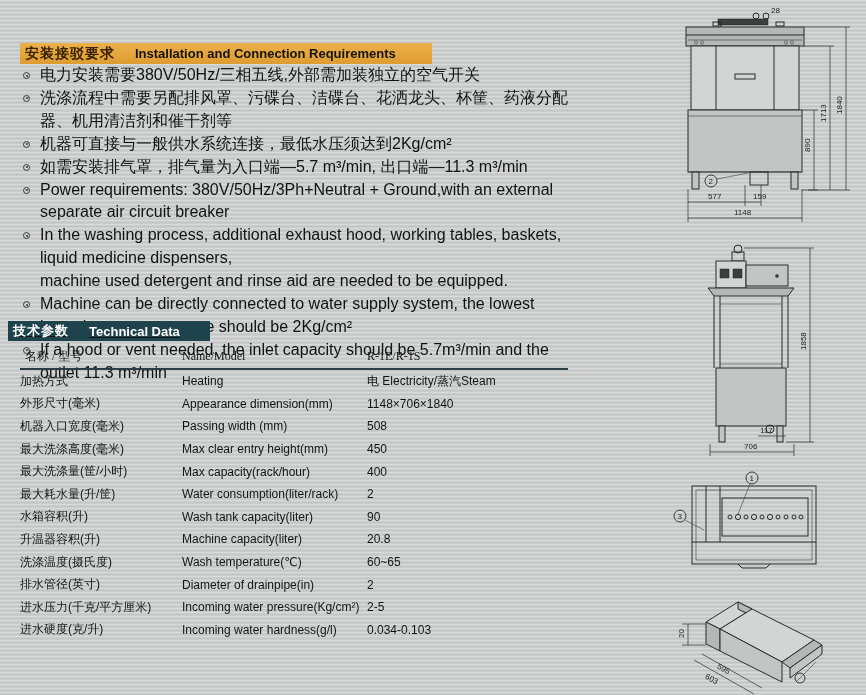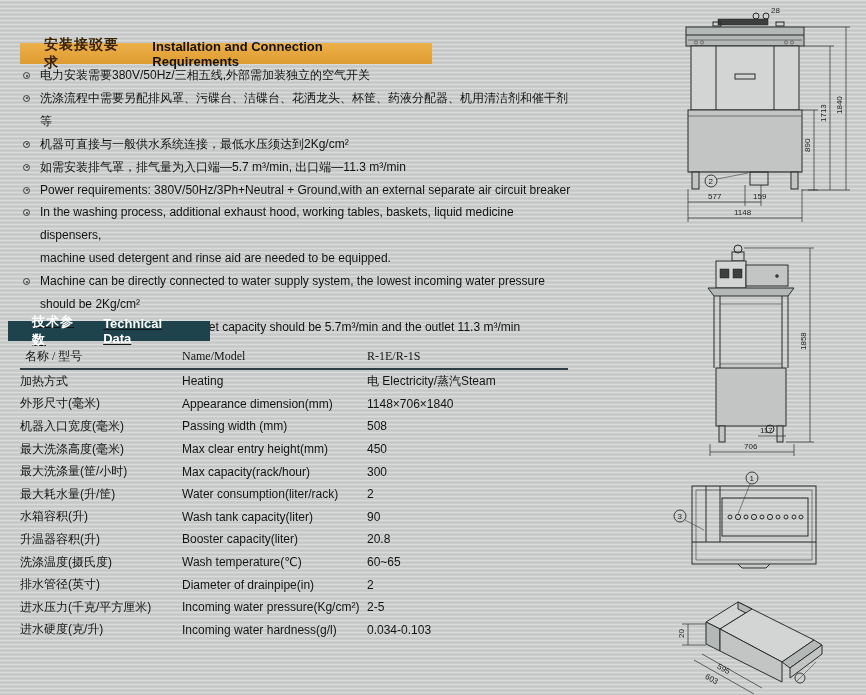--- a/index.html
+++ b/index.html
@@ -10,35 +10,35 @@
     background-color:#c9ccca;
     background-image:repeating-linear-gradient(180deg,
       rgba(255,255,255,.30) 0px, rgba(255,255,255,.30) 1px,
       rgba(110,116,113,.14) 2px, rgba(220,222,220,.12) 3px,
       rgba(255,255,255,0) 4px);
   }
   .page{position:relative;width:866px;height:695px;}
 
   
   .bar{position:absolute;display:flex;align-items:center;gap:20px;
-       padding:0 24px;box-sizing:border-box;font-weight:bold;}
+       padding:0 5px;box-sizing:border-box;font-weight:bold;}
   .bar-install{left:20px;top:43px;width:412px;height:21px;
        background:linear-gradient(180deg,#edb04a,#dd9c30);}
   .bar-install .zh{font-size:14px;color:#3a2302;letter-spacing:1px;}
   .bar-install .en{font-size:13px;color:#131313;}
   .bar-tech{left:8px;top:321px;width:202px;height:20px;
        background:#1e434c;text-decoration:underline;}
   .bar-tech .zh{font-size:13px;color:#ffffff;letter-spacing:1px;}
   .bar-tech .en{font-size:13px;color:#ffffff;}
 
   
   .bullets{position:absolute;left:20px;top:64px;width:556px;list-style:none;
            margin:0;padding:0;}
   .bullets li{position:relative;padding:0 0 0 20px;margin:0;
-      font-size:12px;line-height:22.9px;color:#121212;white-space:pre-line;}
+      font-size:16px;line-height:22.9px;color:#121212;white-space:pre-line;}
   .bdot{position:absolute;left:3px;top:8px;width:7px;height:7px;
       border:1px solid #3a3a3a;border-radius:50%;box-sizing:border-box;}
   .bdot::after{content:"";position:absolute;left:1.5px;top:1.5px;width:2px;height:2px;
       background:#3a3a3a;border-radius:50%;}
 
   
   .spec{position:absolute;left:20px;top:345px;width:548px;font-size:12px;}
   .srow{display:flex;height:22.6px;align-items:center;}
   .srow .c1{width:150px;}
   .srow .c2{width:185px;margin-left:12px;}
@@ -108,35 +108,35 @@
         <span class="c3">508</span>
       </div>
     <div class="srow">
         <span class="c1">最大洗涤高度(毫米)</span>
         <span class="c2">Max clear entry height(mm)</span>
         <span class="c3">450</span>
       </div>
     <div class="srow">
         <span class="c1">最大洗涤量(筐/小时)</span>
         <span class="c2">Max capacity(rack/hour)</span>
-        <span class="c3">300</span>
+        <span class="c3">400</span>
       </div>
     <div class="srow">
         <span class="c1">最大耗水量(升/筐)</span>
         <span class="c2">Water consumption(liter/rack)</span>
         <span class="c3">2</span>
       </div>
     <div class="srow">
         <span class="c1">水箱容积(升)</span>
         <span class="c2">Wash tank capacity(liter)</span>
         <span class="c3">90</span>
       </div>
     <div class="srow">
         <span class="c1">升温器容积(升)</span>
-        <span class="c2">Booster capacity(liter)</span>
+        <span class="c2">Machine capacity(liter)</span>
         <span class="c3">20.8</span>
       </div>
     <div class="srow">
         <span class="c1">洗涤温度(摄氏度)</span>
         <span class="c2">Wash temperature(℃)</span>
         <span class="c3">60~65</span>
       </div>
     <div class="srow">
         <span class="c1">排水管径(英寸)</span>
         <span class="c2">Diameter of drainpipe(in)</span>

